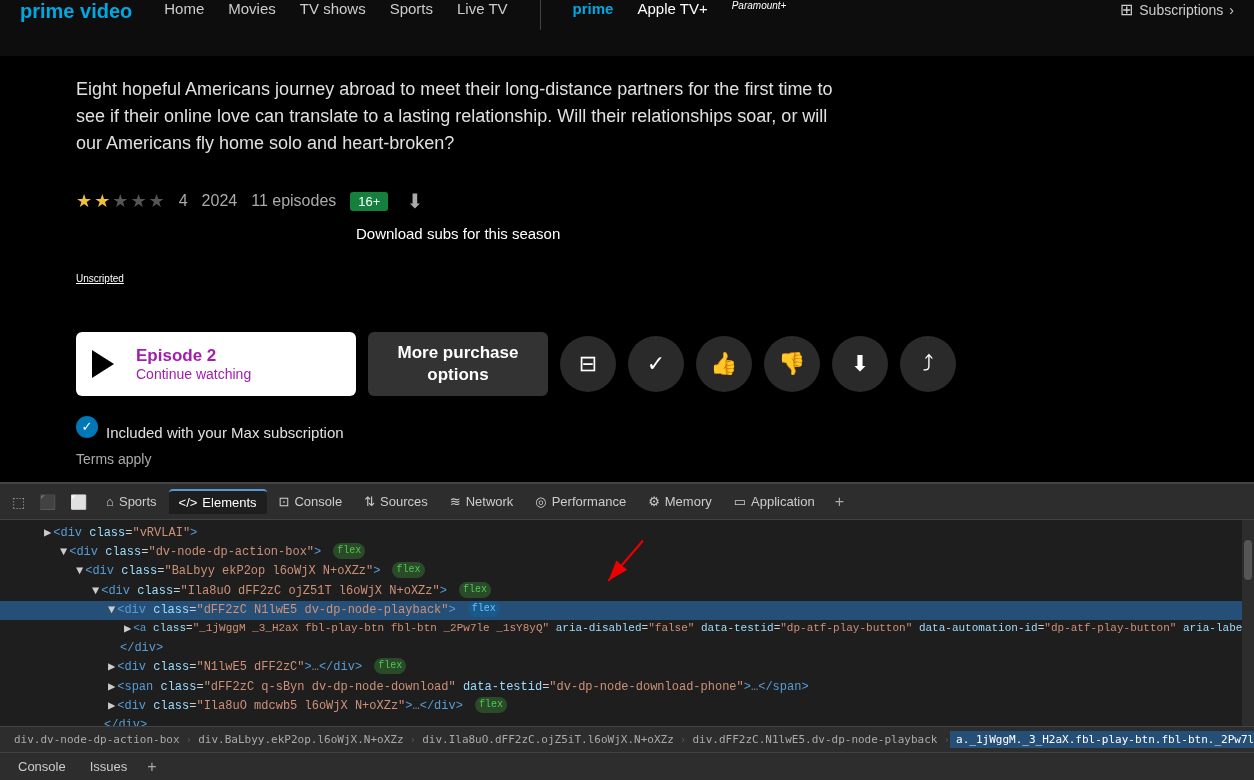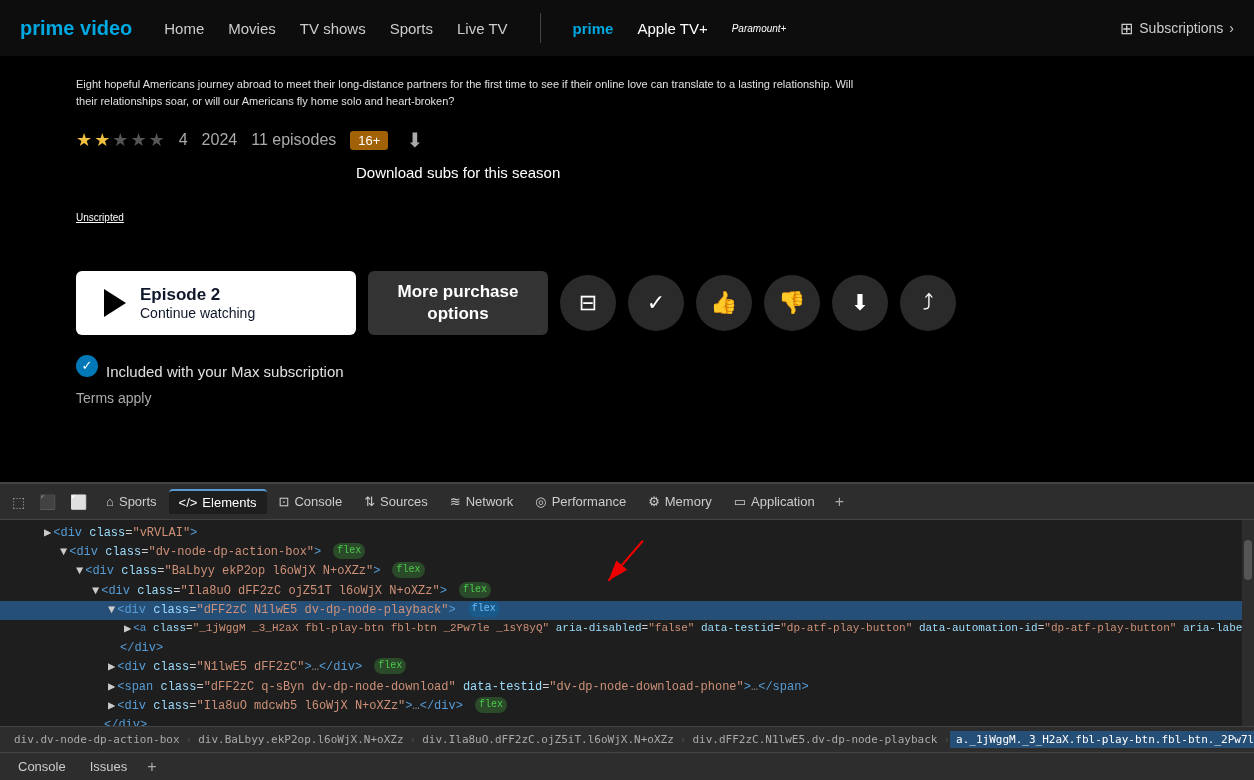--- a/index.html
+++ b/index.html
@@ -9,21 +9,21 @@
       background: #000;
       font-family: 'Amazon Ember', Arial, sans-serif;
       overflow: hidden;
       position: relative;
     }
 
     
     .top-nav {
       background: #0d0d0d;
       display: flex;
-      align-items: center;
+      align-items: flex-start;
       padding: 0 20px;
       height: 56px;
       gap: 24px;
       position: absolute;
       top: 0; left: 0; right: 0;
     }
     .nav-logo {
       color: #00a8e1;
       font-size: 20px;
       font-weight: bold;
@@ -70,44 +70,44 @@
     .main-content {
       position: absolute;
       top: 56px;
       left: 0; right: 0;
       padding: 20px 76px;
       background: #000;
     }
 
     .description {
       color: #e0e0e0;
-      font-size: 11px;
+      font-size: 18px;
       line-height: 1.5;
       max-width: 780px;
-      margin-bottom: 19px;
+      margin-bottom: 32px;
     }
 
     .meta-row {
       display: flex;
       align-items: center;
       gap: 14px;
       margin-bottom: 12px;
     }
     .stars {
       display: flex;
       gap: 2px;
     }
     .star { font-size: 18px; }
     .star-filled { color: #f0c040; }
     .star-empty { color: #555; }
     .meta-num { color: #aaa; font-size: 16px; }
     .meta-year { color: #aaa; font-size: 16px; }
     .meta-eps { color: #aaa; font-size: 16px; }
     .rating-badge {
-      background: #a16207;
+      background: #15803d;
       color: #fff;
       font-size: 13px;
       padding: 2px 8px;
       border-radius: 3px;
     }
     .download-icon {
       font-size: 20px;
       color: #aaa;
       cursor: pointer;
     }
@@ -125,28 +125,28 @@
     .action-row {
       display: flex;
       align-items: center;
       gap: 12px;
       margin-top: 28px;
       margin-bottom: 16px;
     }
 
     .btn-play {
       background: #fff;
-      color: #0f172a;
+      color: #a21caf;
       border: none;
       border-radius: 6px;
-      padding: 0 28px;
+      padding: 0 16px;
       height: 64px;
       display: flex;
       align-items: center;
-      gap: 14px;
+      gap: 22px;
       cursor: pointer;
       min-width: 280px;
     }
     .btn-play .play-triangle {
       width: 0;
       height: 0;
       border-top: 14px solid transparent;
       border-bottom: 14px solid transparent;
       border-left: 22px solid #000;
     }

